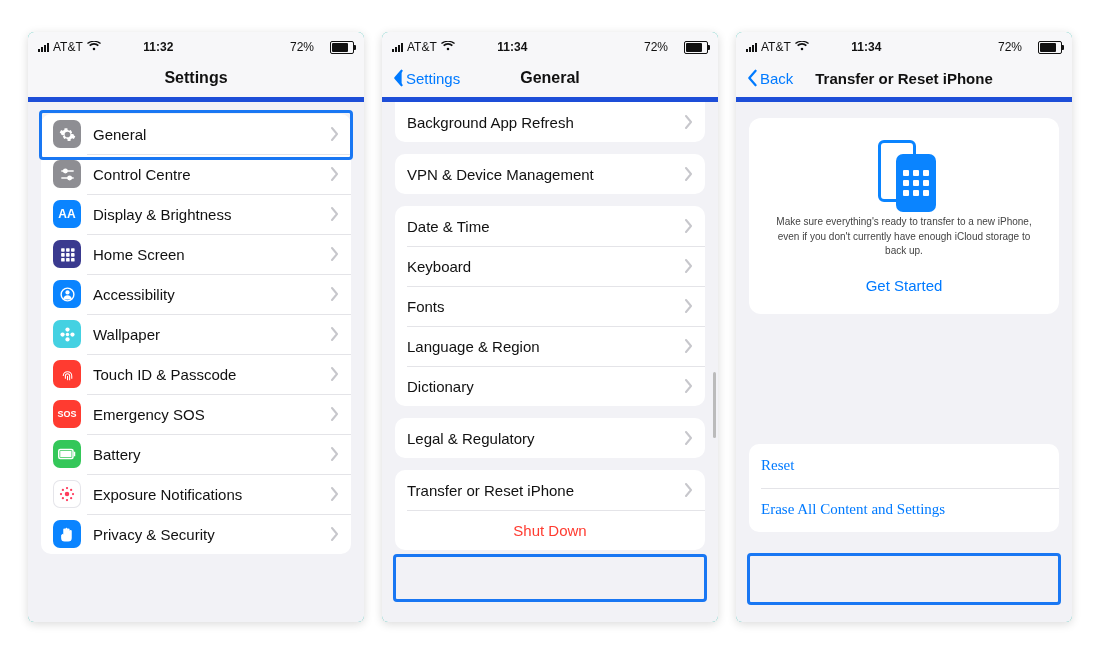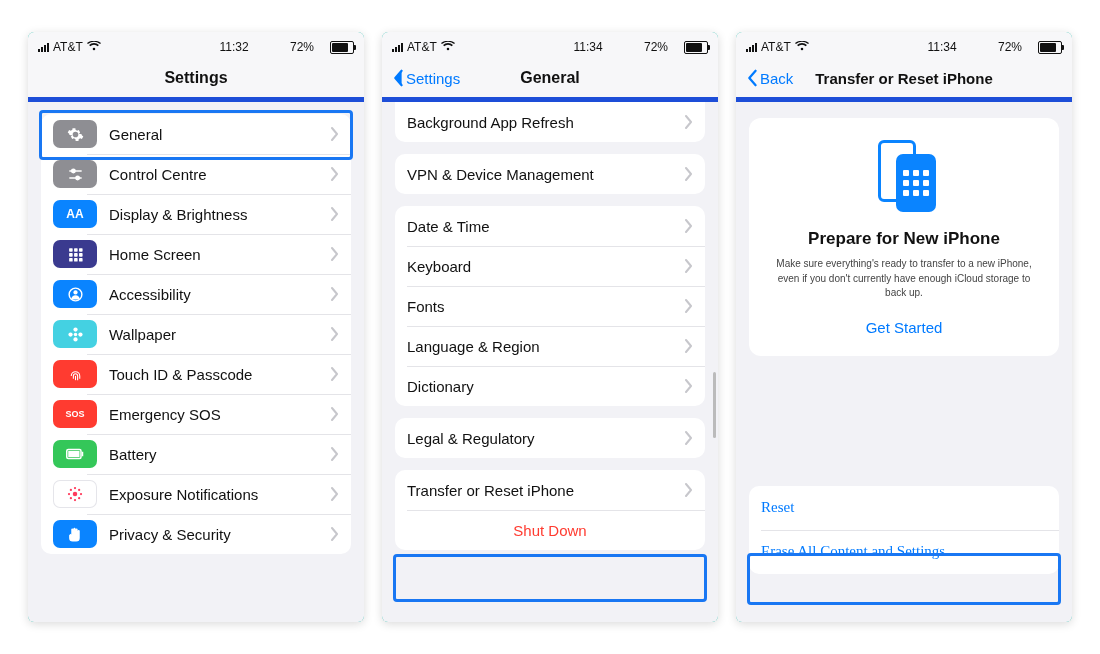--- a/index.html
+++ b/index.html
@@ -33,21 +33,21 @@
     height: 24px;
     display: flex;
     align-items: center;
     padding: 3px 10px 0 10px;
     font-size: 12px;
     font-weight: 500;
     color:#111;
     background:#f7f7f9;
   }
   .status .carrier { flex: 1; display:flex; align-items:center; gap:4px;}
-  .status .time { flex: 1; text-align: right; font-weight:400;}
+  .status .time { flex: 1; text-align: left; font-weight:700;}
   .status .batt { flex: 1; text-align: right; display:flex; justify-content:flex-end; align-items:center; gap:16px;}
   .sig { display:inline-flex; align-items:flex-end; gap:1px; height:10px;}
   .sig span{ width:2px; background:#111; display:inline-block;}
   .sig span:nth-child(1){height:3px}
   .sig span:nth-child(2){height:5px}
   .sig span:nth-child(3){height:7px}
   .sig span:nth-child(4){height:9px}
   .wifi{display:inline-block;}
   .battery{
     width:22px;height:11px;border:1px solid #111;border-radius:2px;position:relative;display:inline-block;
@@ -94,21 +94,21 @@
     position:relative;
   }
   .row + .row::before{
     content:"";
     position:absolute;
     left:46px; right:0; top:0;
     border-top:1px solid #e4e4e8;
   }
   .row.noicon + .row.noicon::before{ left:12px; }
   .row .icon{
-    width:44px;height:28px;border-radius:7px;display:flex;align-items:center;justify-content:center;
+    width:28px;height:28px;border-radius:7px;display:flex;align-items:center;justify-content:center;
     margin-right:12px;flex-shrink:0;color:#fff;font-size:15px;font-weight:600;
   }
   .row .label{flex:1; font-size:15px;}
   .chev{color:#c7c7cc;}
   .chev svg{width:8px;height:14px;display:block;}
 
   .highlight{
     position:absolute;
     border:3px solid #1977f3;
     border-radius:4px;
@@ -534,21 +534,20 @@
               <span></span>
               <span></span>
               <span></span>
               <span></span>
               <span></span>
               <span></span>
               <span></span>
             </div>
           </div>
       </div>
-      <h2>Prepare for New iPhone</h2>
       <p>Make sure everything's ready to transfer to a new iPhone, even if you don't currently have enough iCloud storage to back up.</p>
       <a class="link">Get Started</a>
     </div>
 
     <div class="list3" style="margin-top:130px">
       <div class="row noicon">
         <span class="label blue-text">Reset</span>
       </div>
       <div class="row noicon">
         <span class="label blue-text">Erase All Content and Settings</span>

